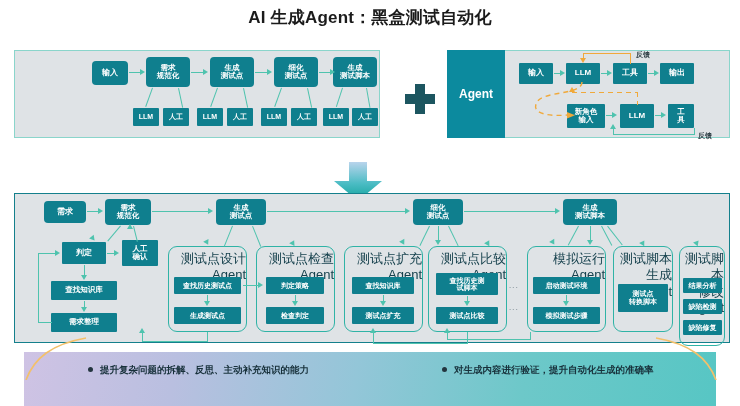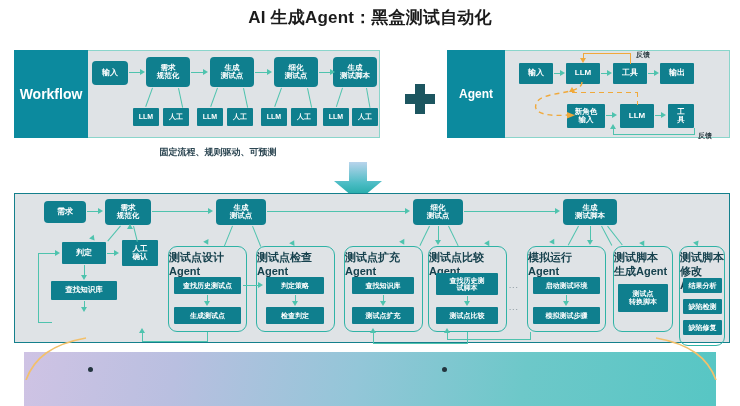--- a/index.html
+++ b/index.html
@@ -70,22 +70,22 @@
   #bigarrow{position:absolute;left:330px;top:162px;width:56px;height:40px;}
 
   
   #main-panel{left:14px;top:193px;width:716px;height:150px;background:#dfe3e6;border:1.5px solid #14808c;}
 
   
   .agent{
     position:absolute;border:1.2px solid #2fb3a6;border-radius:9px;background:transparent;box-sizing:border-box;
   }
   .agent .atitle{
-    position:absolute;left:0;right:0;top:4px;text-align:left;font-size:11px;color:#16414d;
-    font-weight:bold;line-height:1.25;
+    position:absolute;left:0;right:0;top:4px;text-align:right;font-size:13px;color:#16414d;
+    font-weight:normal;line-height:1.25;
   }
 
   
   #bottom{
     position:absolute;left:24px;top:352px;width:692px;height:54px;
     background:linear-gradient(100deg,#cfc3e4 0%,#b9bfe0 22%,#93c6d8 48%,#6dc8c9 72%,#57c6c4 100%);
   }
   .bullet-row{position:absolute;display:flex;align-items:flex-start;gap:7px;}
   .dot{width:5px;height:5px;border-radius:50%;background:#23353f;margin-top:4px;flex:0 0 auto;}
   .btxt{font-size:9.5px;color:#17303a;font-weight:bold;line-height:1.45;}
@@ -94,21 +94,20 @@
   .dots3{position:absolute;color:#9aa6ad;font-size:8px;letter-spacing:1px;font-weight:bold;}
 </style>
 </head>
 <body>
 
 <div class="root">
 
   <div class="title">AI 生成Agent：黑盒测试自动化</div>
 
   <div class="panel" id="wf-panel"></div>
-  <div id="wf-label">Workflow</div>
 
   <div class="nd f8" style="left:92px;top:61px;width:36px;height:24px;">
       <span>输入</span>
     </div>
   <div class="nd f75" style="left:146px;top:57px;width:44px;height:30px;flex-direction:column;">
       <span>需求</span>
       <span>规范化</span>
     </div>
   <div class="nd f75" style="left:210px;top:57px;width:44px;height:30px;flex-direction:column;">
       <span>生成</span>
@@ -225,21 +224,20 @@
   <div class="ln lnv org" style="left:637px;top:92px;height:13px;background:repeating-linear-gradient(to bottom,#f0a93b 0 5px,transparent 5px 9px);"></div>
   <div class="ahead ah-u org" style="left:568.5px;top:87px;"></div>
 
   <div class="ln lnv" style="left:694px;top:128px;height:7px;"></div>
   <div class="ln lnh" style="left:613px;top:134px;width:82px;"></div>
   <div class="ln lnv" style="left:613px;top:128px;height:7px;"></div>
   <div class="ahead ah-u" style="left:609.5px;top:124px;"></div>
   <div class="lbl" style="left:698px;top:131px;color:#33434a;">反馈</div>
 
   <div class="cap" style="left:98px;top:146px;width:240px;">
-    <div>固定流程、规则驱动、可预测</div>
   </div>
 
   <svg id="bigarrow" viewBox="0 0 56 40">
     <defs>
         <linearGradient id="gad" x1="0" y1="0" x2="0" y2="1">
       <stop offset="0%" stop-color="#b9d4ec"></stop>
           <stop offset="55%" stop-color="#4bbcc4"></stop>
           <stop offset="100%" stop-color="#10a39b"></stop>
     </linearGradient>
       </defs>
@@ -280,20 +278,23 @@
   <div class="nd sq f8" style="left:62px;top:242px;width:44px;height:22px;">
       <span>判定</span>
     </div>
   <div class="nd sq f75" style="left:122px;top:240px;width:36px;height:26px;flex-direction:column;">
       <span>人工</span>
       <span>确认</span>
     </div>
   <div class="nd sq f75" style="left:51px;top:281px;width:66px;height:19px;">
       <span>查找知识库</span>
     </div>
+  <div class="nd sq f75" style="left:51px;top:313px;width:66px;height:19px;">
+      <span>需求整理</span>
+    </div>
 
   <div class="ln" style="left:120px;top:226px;width:1.4px;height:20px;transform:rotate(40deg);transform-origin:top;"></div>
   <div class="ahead ah-d" style="left:90px;top:236px;transform:rotate(-40deg);"></div>
 
   <div class="ln" style="left:133px;top:226px;width:1.4px;height:16px;transform:rotate(-14deg);transform-origin:top;"></div>
   <div class="ahead ah-u" style="left:127px;top:224px;"></div>
 
   <div class="ln lnh" style="left:107px;top:253px;width:8px;"></div>
   <div class="ahead ah-r" style="left:114px;top:250px;"></div>
 
@@ -434,18 +435,20 @@
   <div id="bottom"></div>
   <svg class="swoosh" style="left:24px;top:336px;width:70px;height:44px;" viewBox="0 0 70 44">
     <path d="M2,44 C10,22 28,8 62,2" fill="none" stroke="#f3c06a" stroke-width="1.6"></path>
   </svg>
   <svg class="swoosh" style="left:648px;top:336px;width:70px;height:44px;" viewBox="0 0 70 44">
     <path d="M68,44 C60,22 42,8 8,2" fill="none" stroke="#f3c06a" stroke-width="1.6"></path>
   </svg>
 
   <div class="bullet-row" style="left:88px;top:363px;width:260px;">
     <div class="dot"></div>
+    <div class="btxt">提升复杂问题的拆解、反思、主动补充知识的能力</div>
   </div>
   <div class="bullet-row" style="left:442px;top:363px;width:265px;">
     <div class="dot"></div>
+    <div class="btxt">对生成内容进行验证，提升自动化生成的准确率</div>
   </div>
 
 </div>
 
 </body></html>

